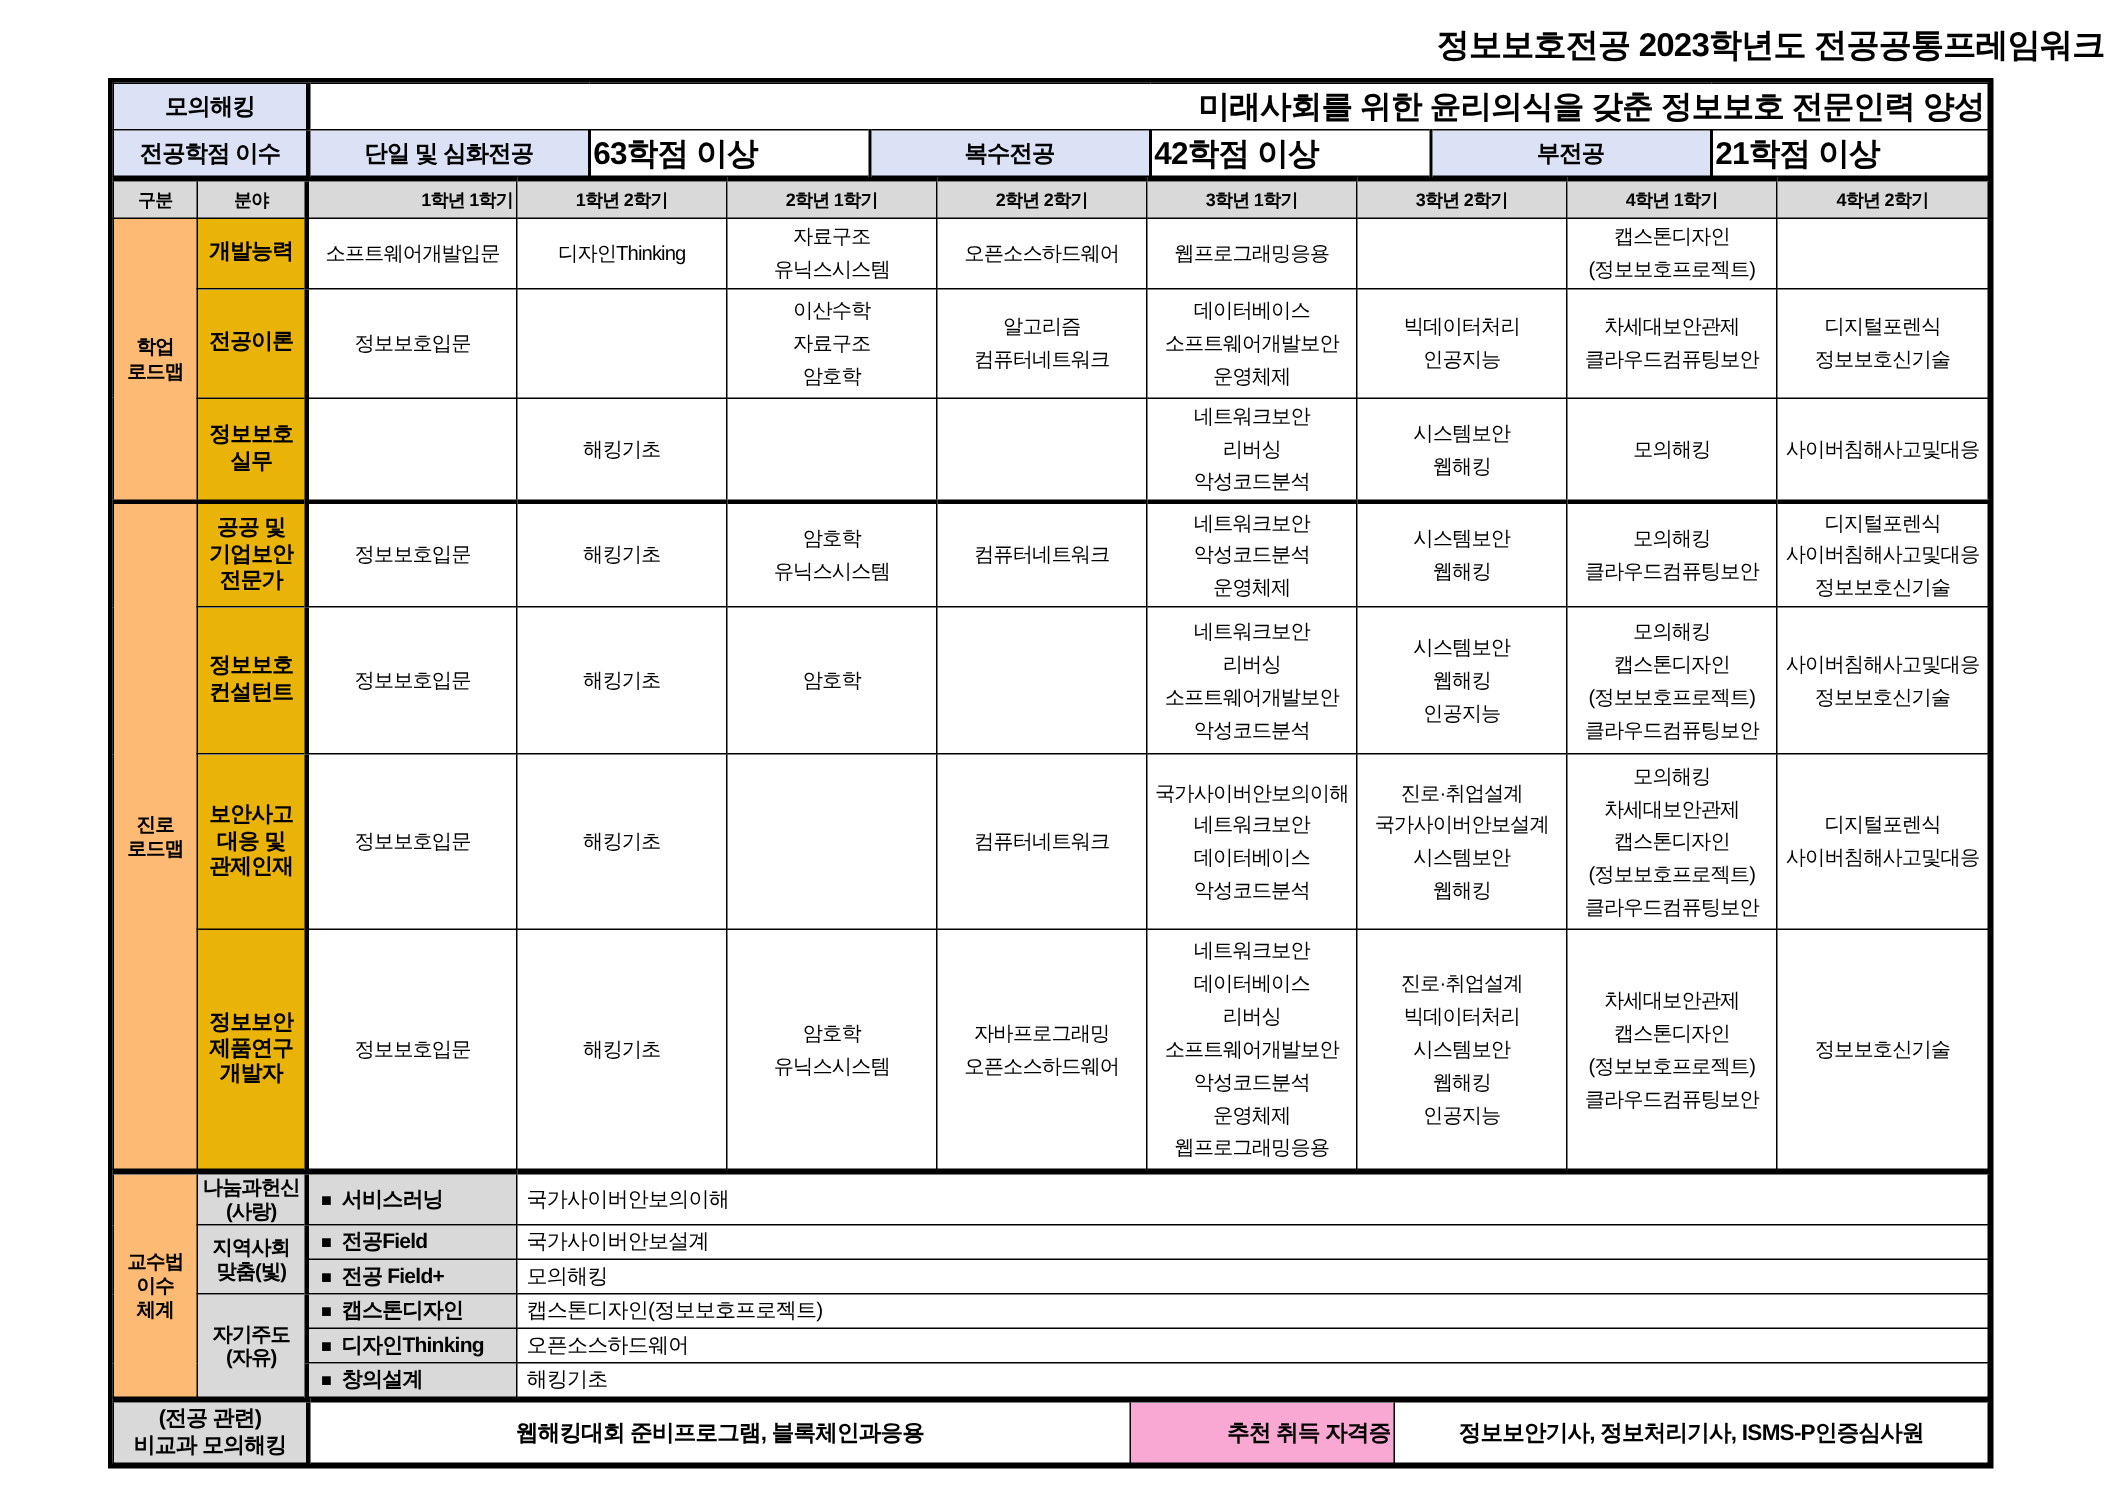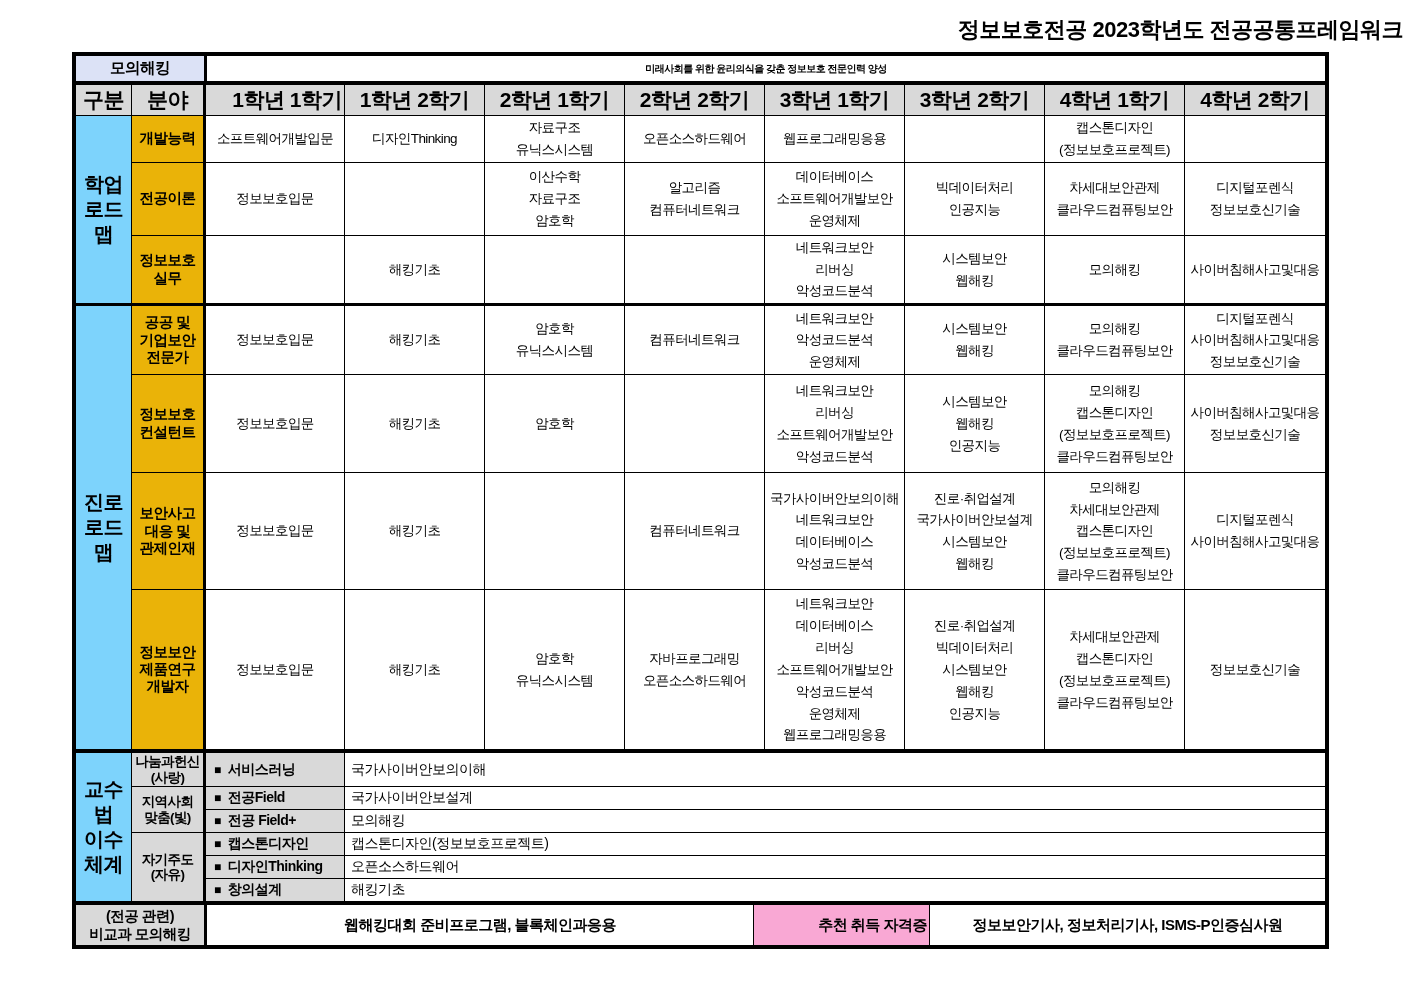--- a/index.html
+++ b/index.html
@@ -8,26 +8,26 @@
   .tablewrap { margin-left:72px; width:1257px; border:3px solid #000; box-sizing:border-box; }
   table { border-collapse:collapse; table-layout:fixed; width:100%; }
   td,th { border:1px solid #000; padding:1px 2px; overflow:hidden; vertical-align:middle; box-sizing:border-box; }
   .bL3 { border-left:3px solid #000 !important;text-align:right; }
   .bL2 { border-left:2px solid #000 !important; }
   .bT3 td, .bT3 th { border-top:3px solid #000 !important; }
 
   
   .toplab { background:#dce2f6; font-weight:bold; font-size:15.5px; text-align:center; letter-spacing:-0.5px; }
   .toplab-green { background:#d3f0de; }
-  .topval { font-weight:bold; font-size:10px; text-align:center; letter-spacing:-0.5px; }
+  .topval { font-weight:bold; font-size:21px; letter-spacing:-0.5px; }
   .topname { background:#dce2f6; font-weight:bold; font-size:15.5px; text-align:center; letter-spacing:-0.5px; }
 
   
-  th.hdr { background:#d9d9d9; font-weight:bold; font-size:21px; letter-spacing:-0.5px; }
-  .sec { background:#7dd3fc; font-weight:bold; font-size:20px; text-align:center; white-space:pre-line; line-height:1.25; letter-spacing:-0.5px; }
+  th.hdr { background:#d9d9d9; font-weight:bold; font-size:12px; letter-spacing:-0.5px; }
+  .sec { background:#fdba74; font-weight:bold; font-size:13px; text-align:center; white-space:pre-line; line-height:1.25; letter-spacing:-0.5px; }
   .fld { background:#eab308; font-weight:bold; font-size:14.5px; text-align:center; white-space:pre-line; line-height:1.2; letter-spacing:-0.5px; }
   .crs { background:#ffffff; font-size:13.5px; text-align:center; white-space:pre-line; line-height:1.62; letter-spacing:-0.6px; }
 
   
   .cat { background:#d9d9d9; font-weight:bold; font-size:13.5px; text-align:center; white-space:pre-line; line-height:1.15; letter-spacing:-0.6px; }
   .item { background:#d9d9d9; font-weight:bold; font-size:14px; text-align:left; padding-left:8px; letter-spacing:-0.5px; white-space:nowrap; }
   .item .blt { font-size:12px; margin-right:7px; }
   .val { background:#ffffff; font-size:14px; text-align:left; padding-left:6px; letter-spacing:-0.5px; }
 
   
@@ -49,20 +49,29 @@
         <col style="width:187px">
         <col style="width:187px">
         <col style="width:187px">
         <col style="width:187px">
         <col>
       </colgroup>
     <tbody>
         <tr style="height:26px">
       <td class="toplab">모의해킹</td>
       <td class="topval bL3" colspan="6">미래사회를 위한 윤리의식을 갖춘 정보보호 전문인력 양성</td>
+    </tr>
+    <tr style="height:26px">
+      <td class="toplab">전공학점 이수</td>
+      <td class="topname bL3">단일 및 심화전공</td>
+      <td class="topval bL2">63학점 이상</td>
+      <td class="topname bL2">복수전공</td>
+      <td class="topval bL2">42학점 이상</td>
+      <td class="topname bL2">부전공</td>
+      <td class="topval bL2">21학점 이상</td>
     </tr>
   </tbody>
     </table>
 
   <table>
     <colgroup>
       <col style="width:56px">
         <col style="width:73px">
       <col style="width:140px">
         <col style="width:140px">

